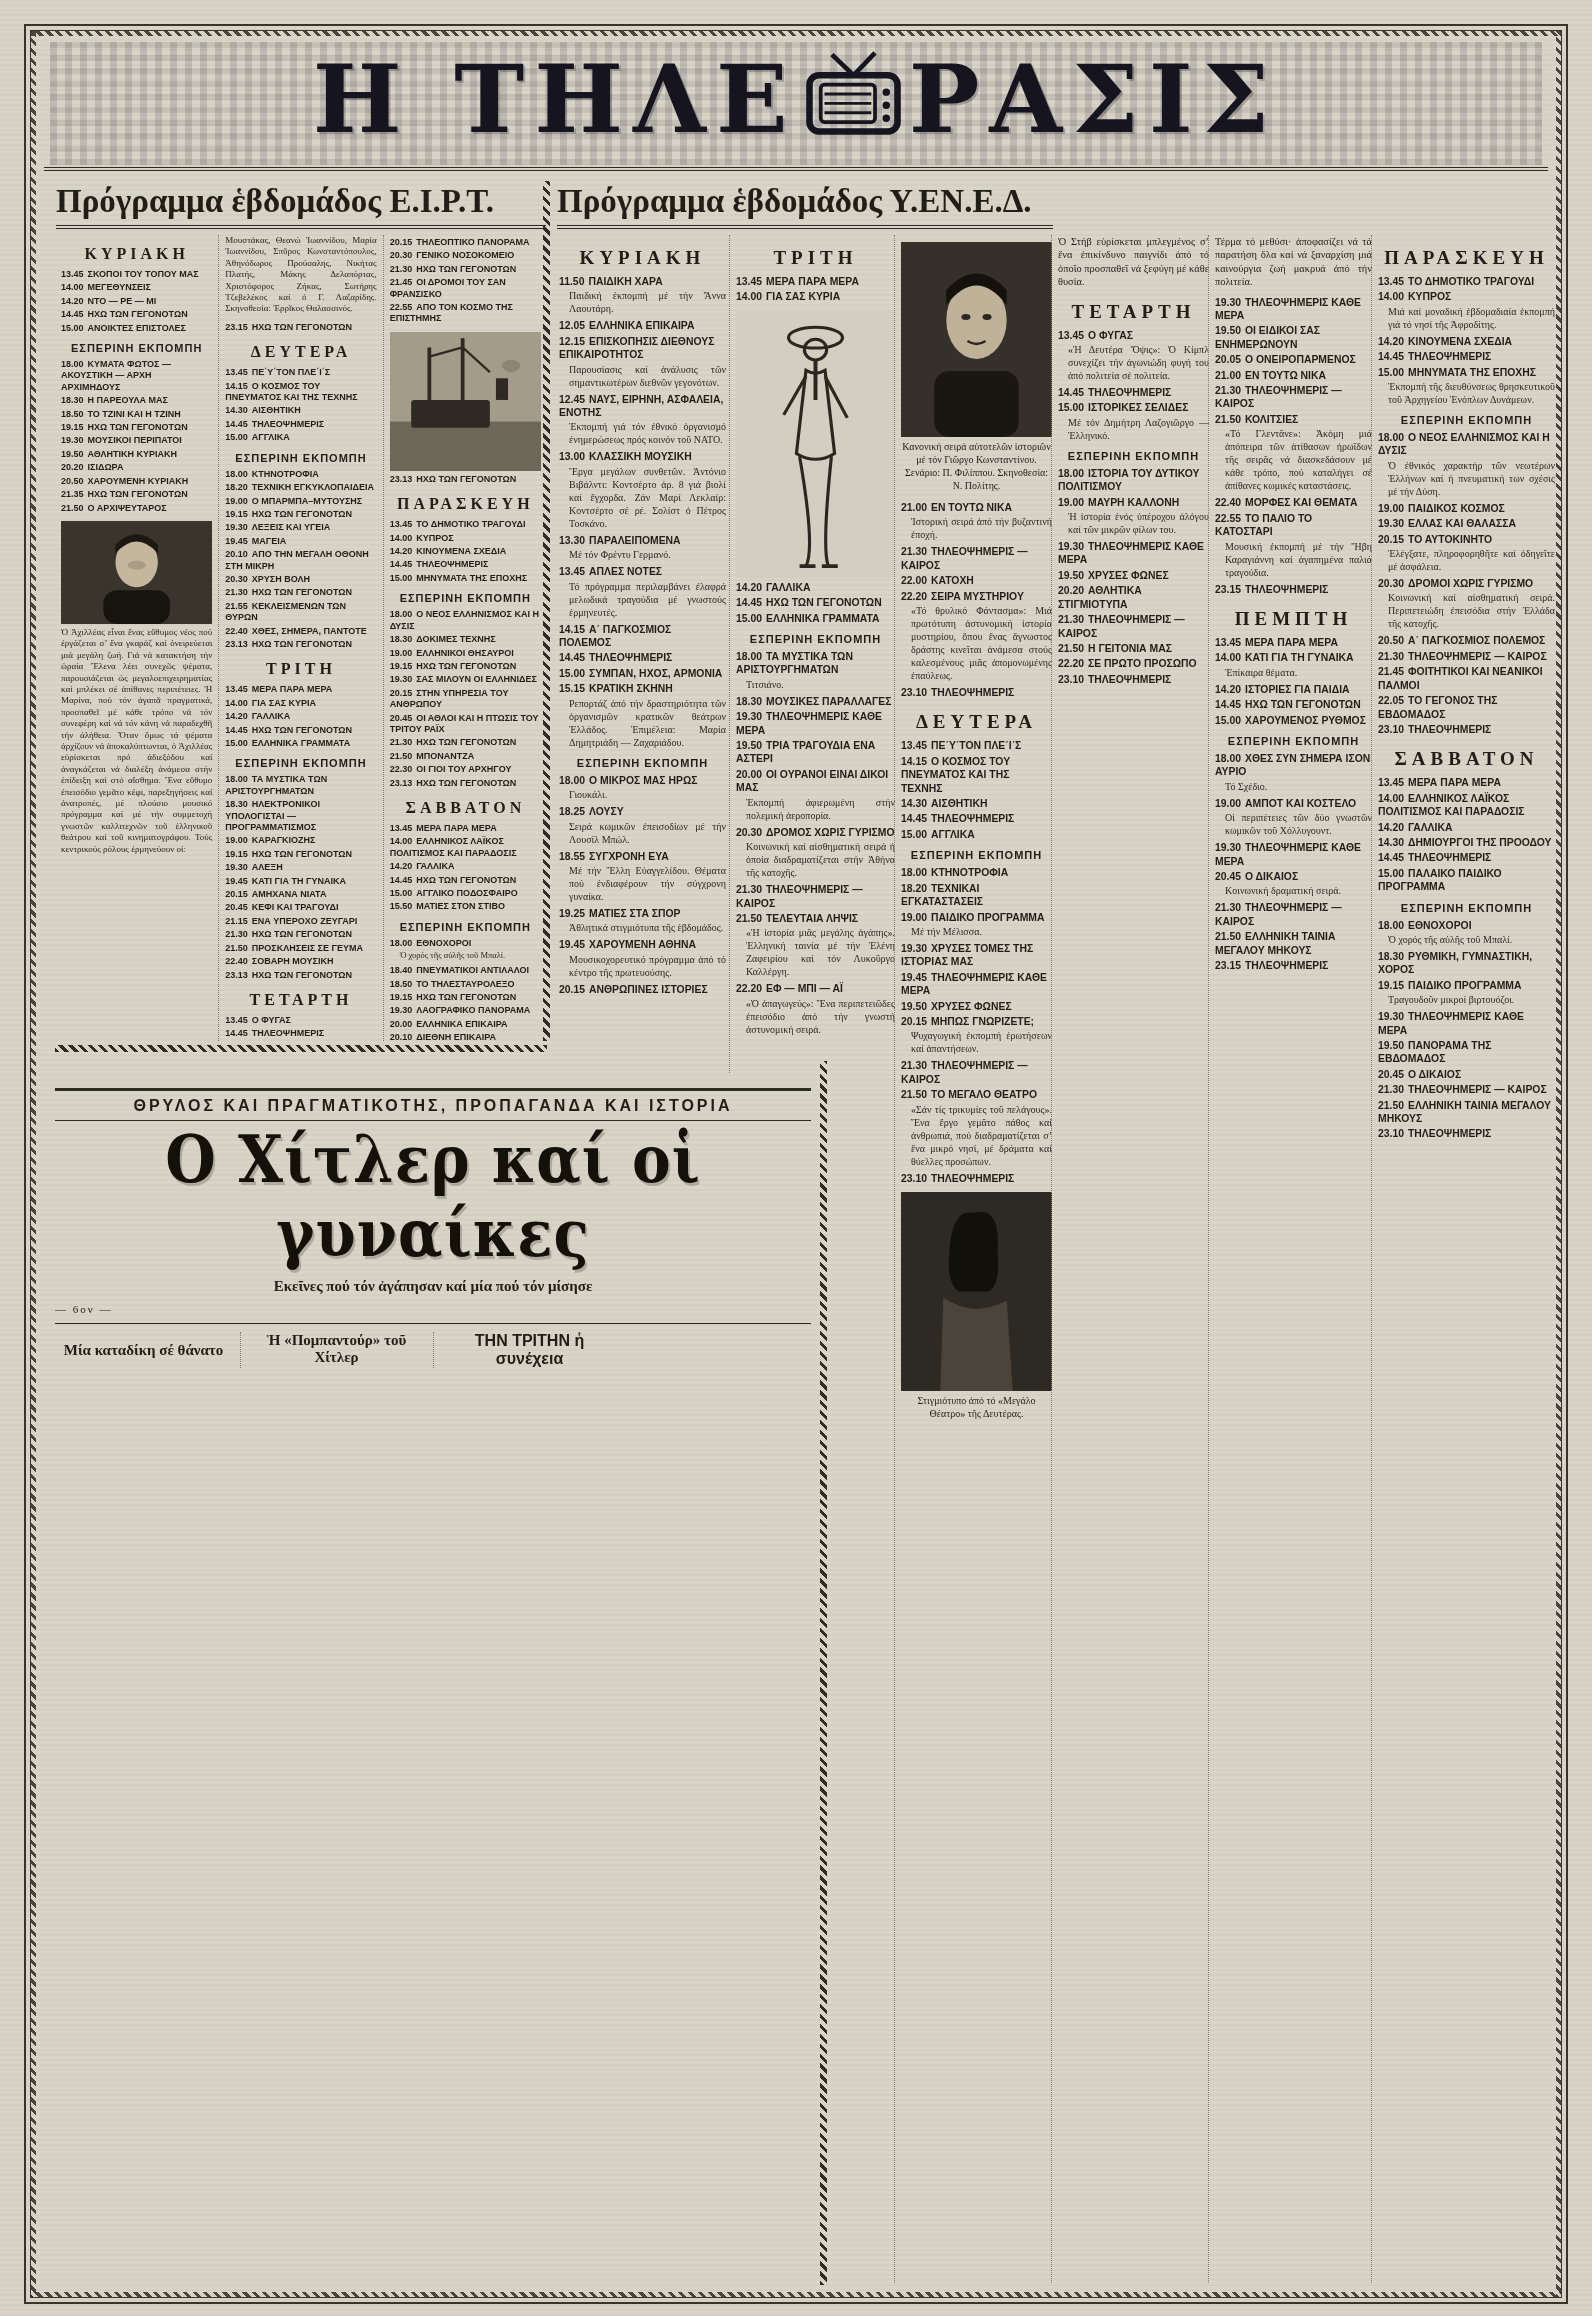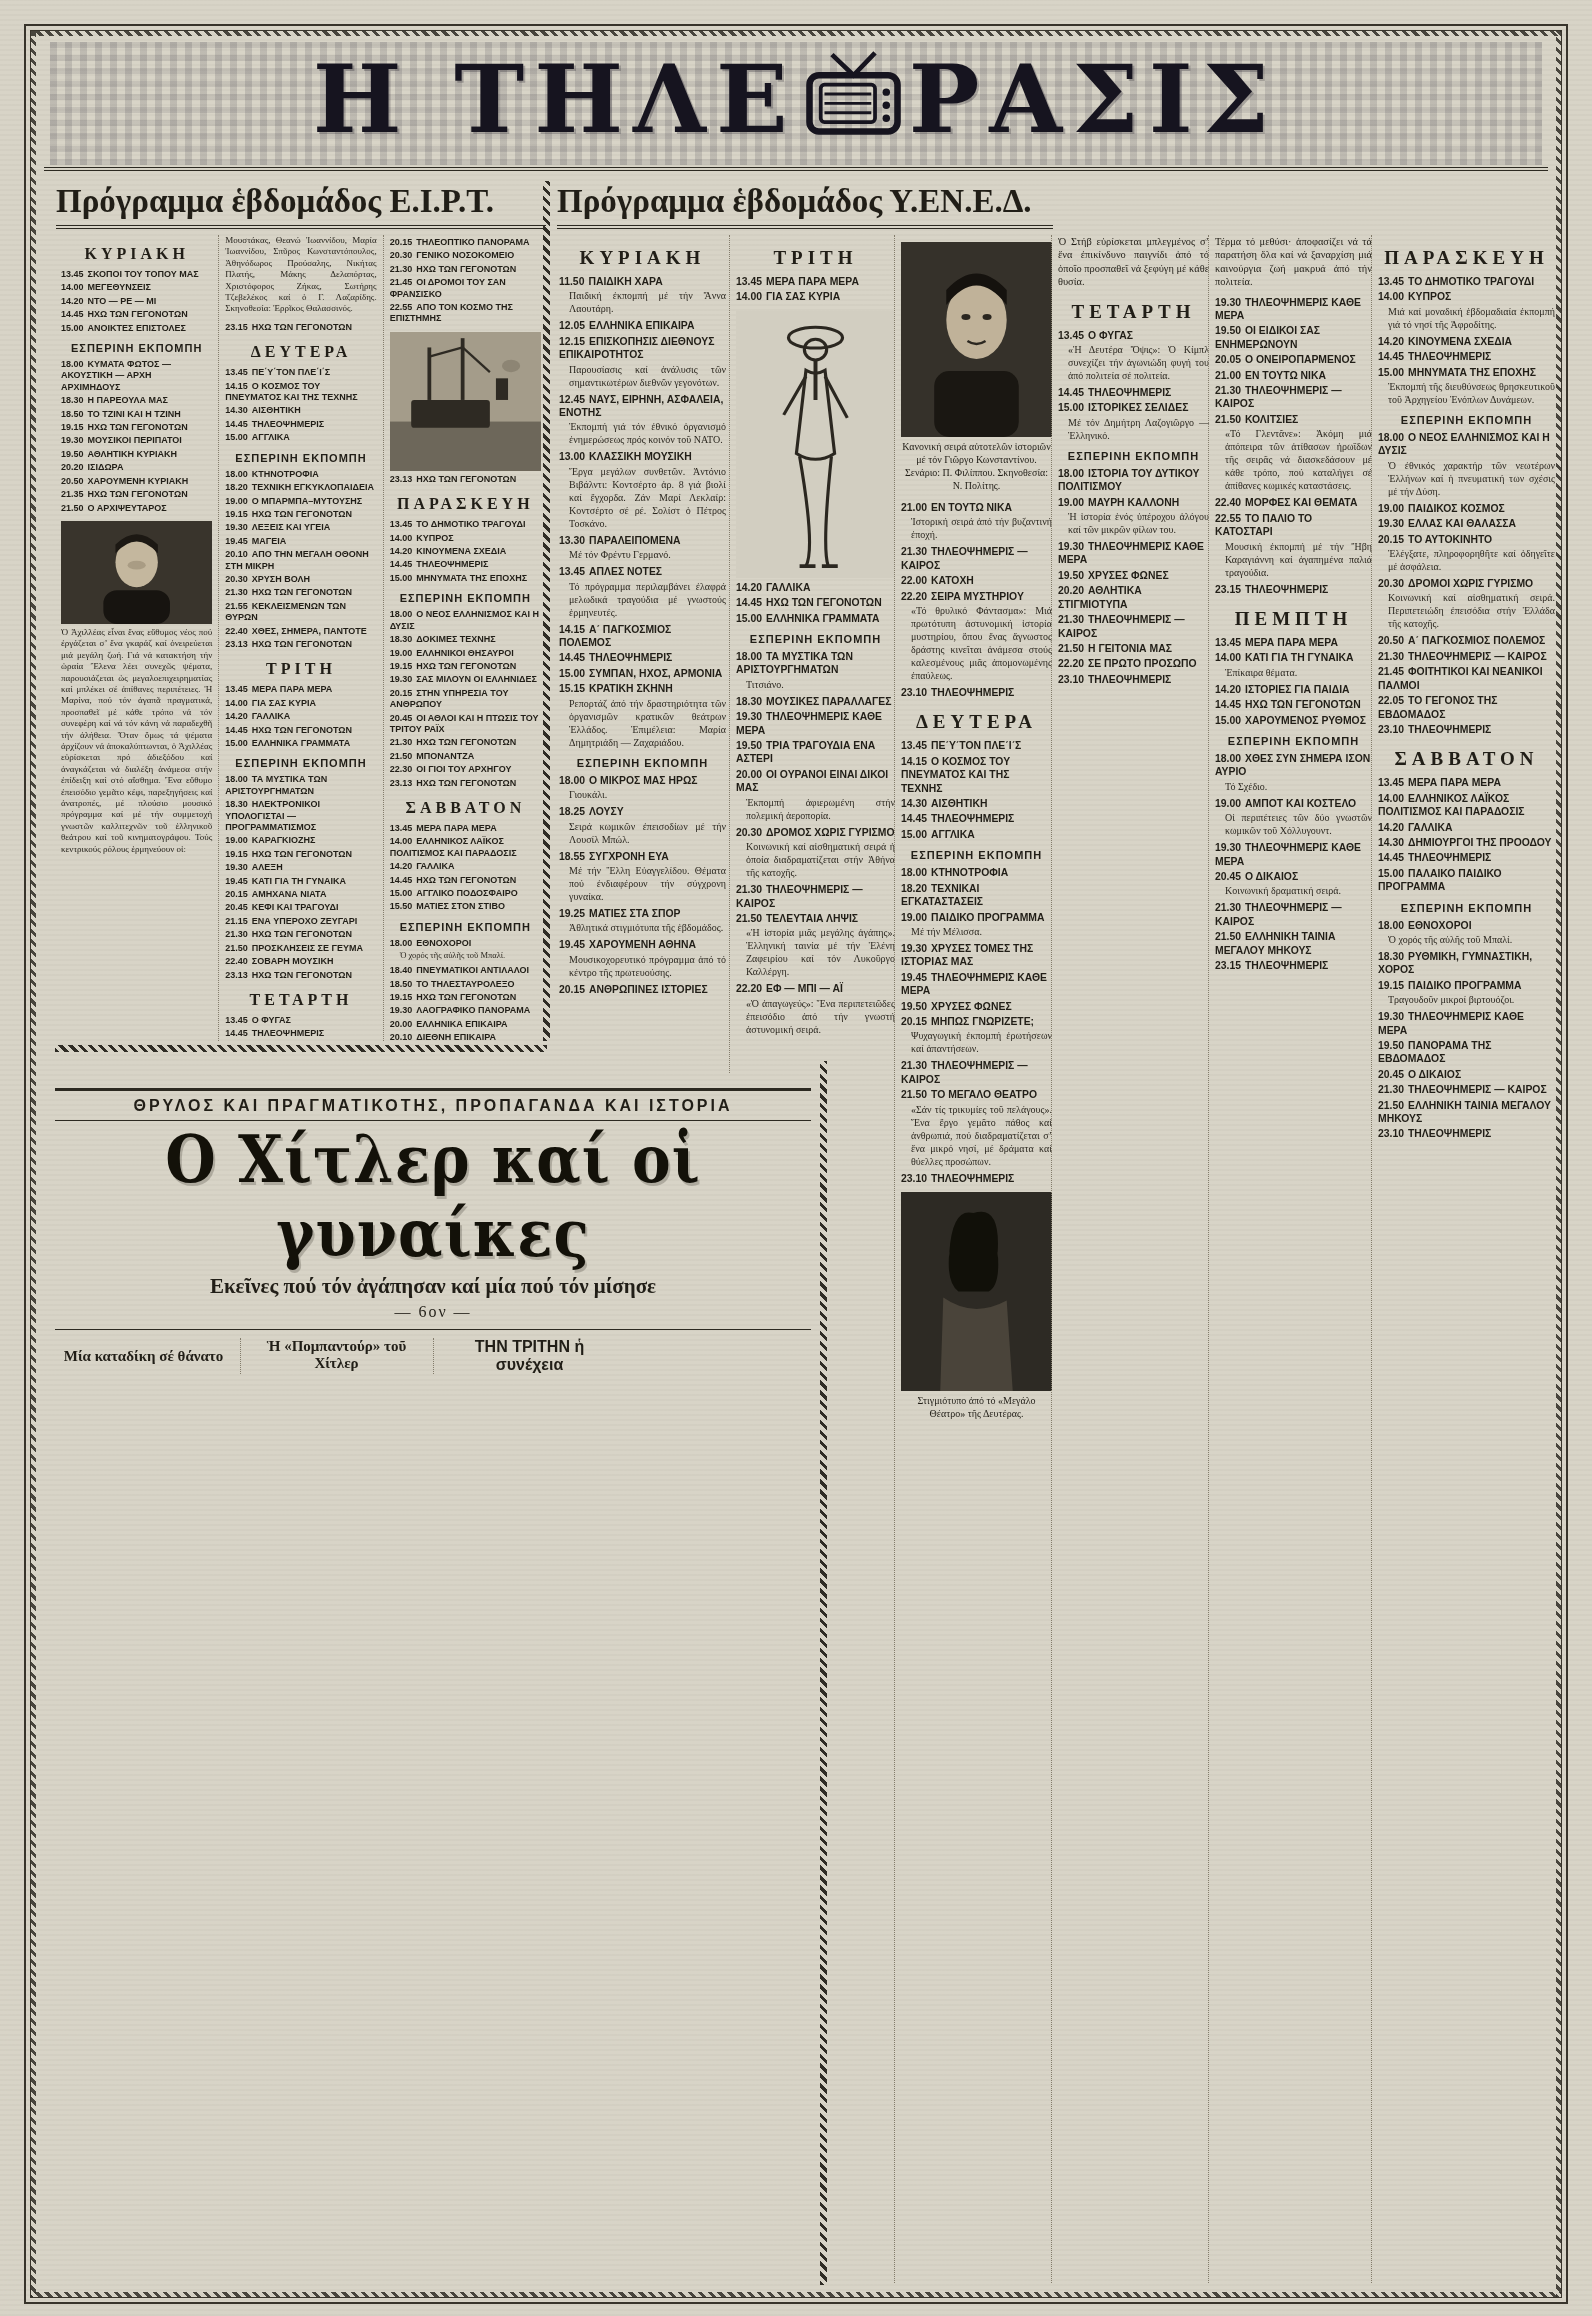--- a/index.html
+++ b/index.html
@@ -66,22 +66,22 @@
        text-align:center;margin:3px 0 9px;}
   .img{display:block;width:100%;margin:7px 0 3px;background:#49443b;}
   
   .article{position:absolute;left:55px;top:1084px;width:756px;height:1224px;overflow:hidden;}
   .kicker{font-family:"Liberation Sans",sans-serif;font-weight:bold;font-size:16px;letter-spacing:3px;
           text-align:center;border-top:3px solid #2c2921;border-bottom:1px solid #2c2921;
           padding:6px 0 5px;margin-top:4px;}
   .headline{font-family:"DejaVu Serif",serif;font-weight:bold;font-size:58px;line-height:66px;
           text-align:center;margin:10px 0 4px;letter-spacing:1px;color:#131109;
           text-shadow:2px 2px 0 rgba(30,27,20,.22);transform:scaleY(1.12);}
-  .subhead{font-size:21px;line-height:26px;font-weight:bold;text-align:center;margin:10px 0 2px;}
-  .inst{font-size:16px;text-align:center;letter-spacing:2px;margin:4px 0 8px;}
+  .subhead{font-size:15px;line-height:26px;font-weight:bold;text-align:center;margin:10px 0 2px;}
+  .inst{font-size:11px;letter-spacing:2px;margin:4px 0 8px;}
   .inst::before,.inst::after{content:" — ";}
   .abody{column-count:4;column-gap:16px;column-rule:1px dotted #837c6b;
          border-top:1px solid #2c2921;padding-top:8px;}
   .abody .par{font-size:11.4px;line-height:15px;}
   .asub{font-family:"Liberation Serif",serif;font-weight:bold;font-size:15px;text-align:center;
         margin:10px 0 6px;break-inside:avoid;}
   .pgroup div.par:first-of-type::first-letter{font-size:30px;line-height:24px;font-weight:bold;
         float:left;padding:2px 4px 0 0;}
   .continued{font-family:"Liberation Sans",sans-serif;font-weight:bold;font-size:16px;text-align:center;
         margin-top:8px;}

